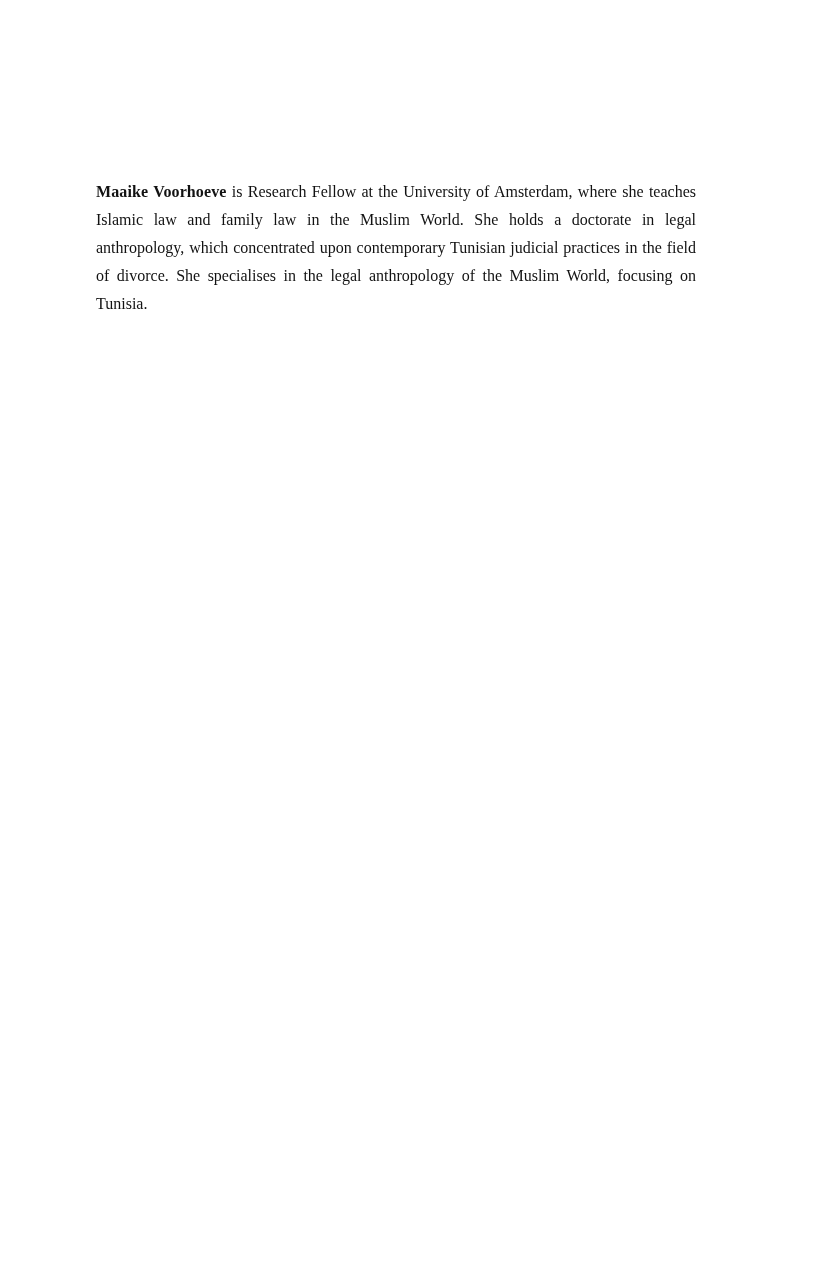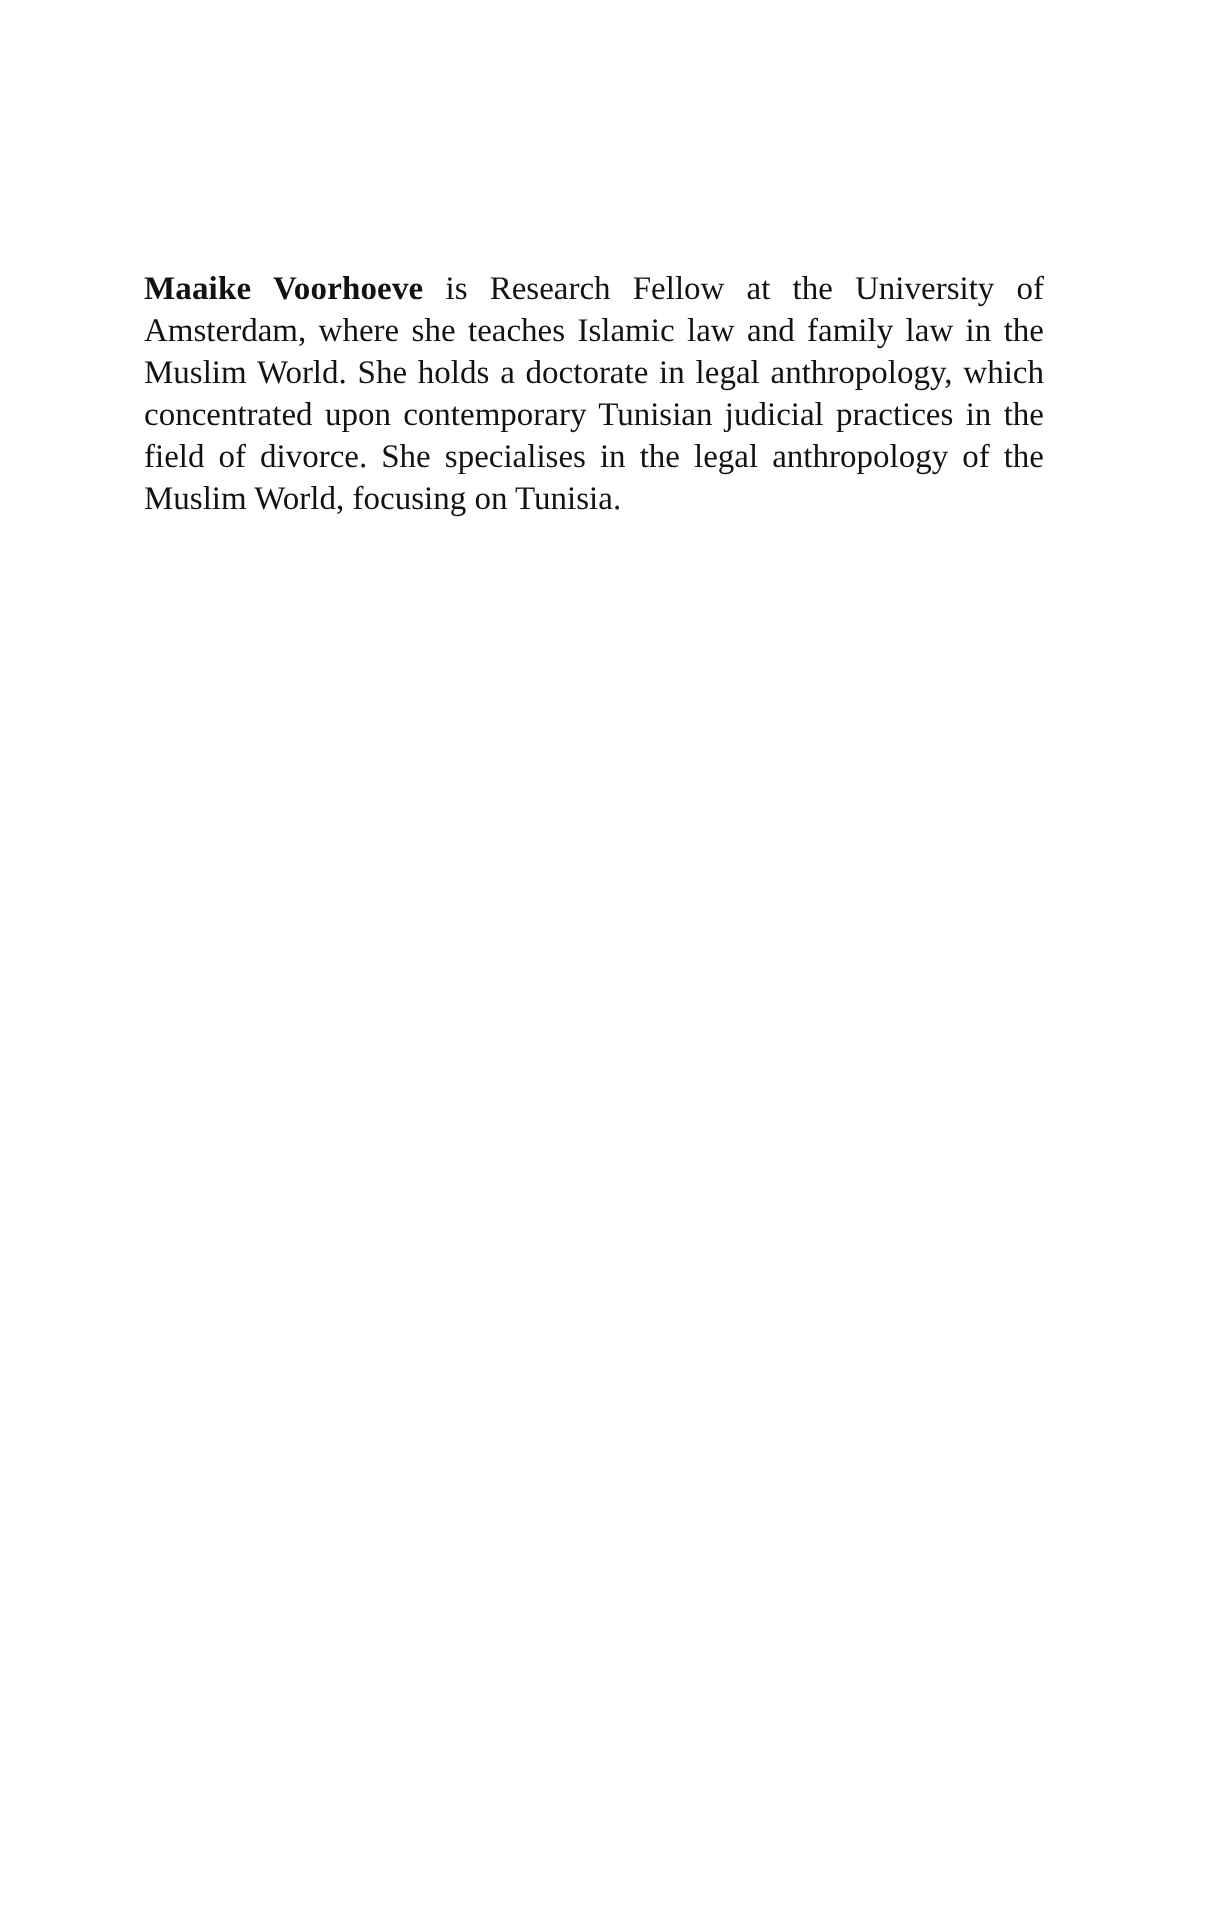--- a/index.html
+++ b/index.html
@@ -21,21 +21,21 @@
     background: #ffffff;
   }
   .bio-block {
     position: absolute;
     left: 96px;
     top: 178px;
     width: 600px;
   }
   .bio-paragraph {
     margin: 0;
-    font-size: 22px;
+    font-size: 16px;
     line-height: 28px;
     text-align: justify;
     text-justify: inter-word;
     color: #121212;
     hyphens: none;
   }
   .author-name {
     font-weight: bold;
     letter-spacing: 0.1px;
   }

